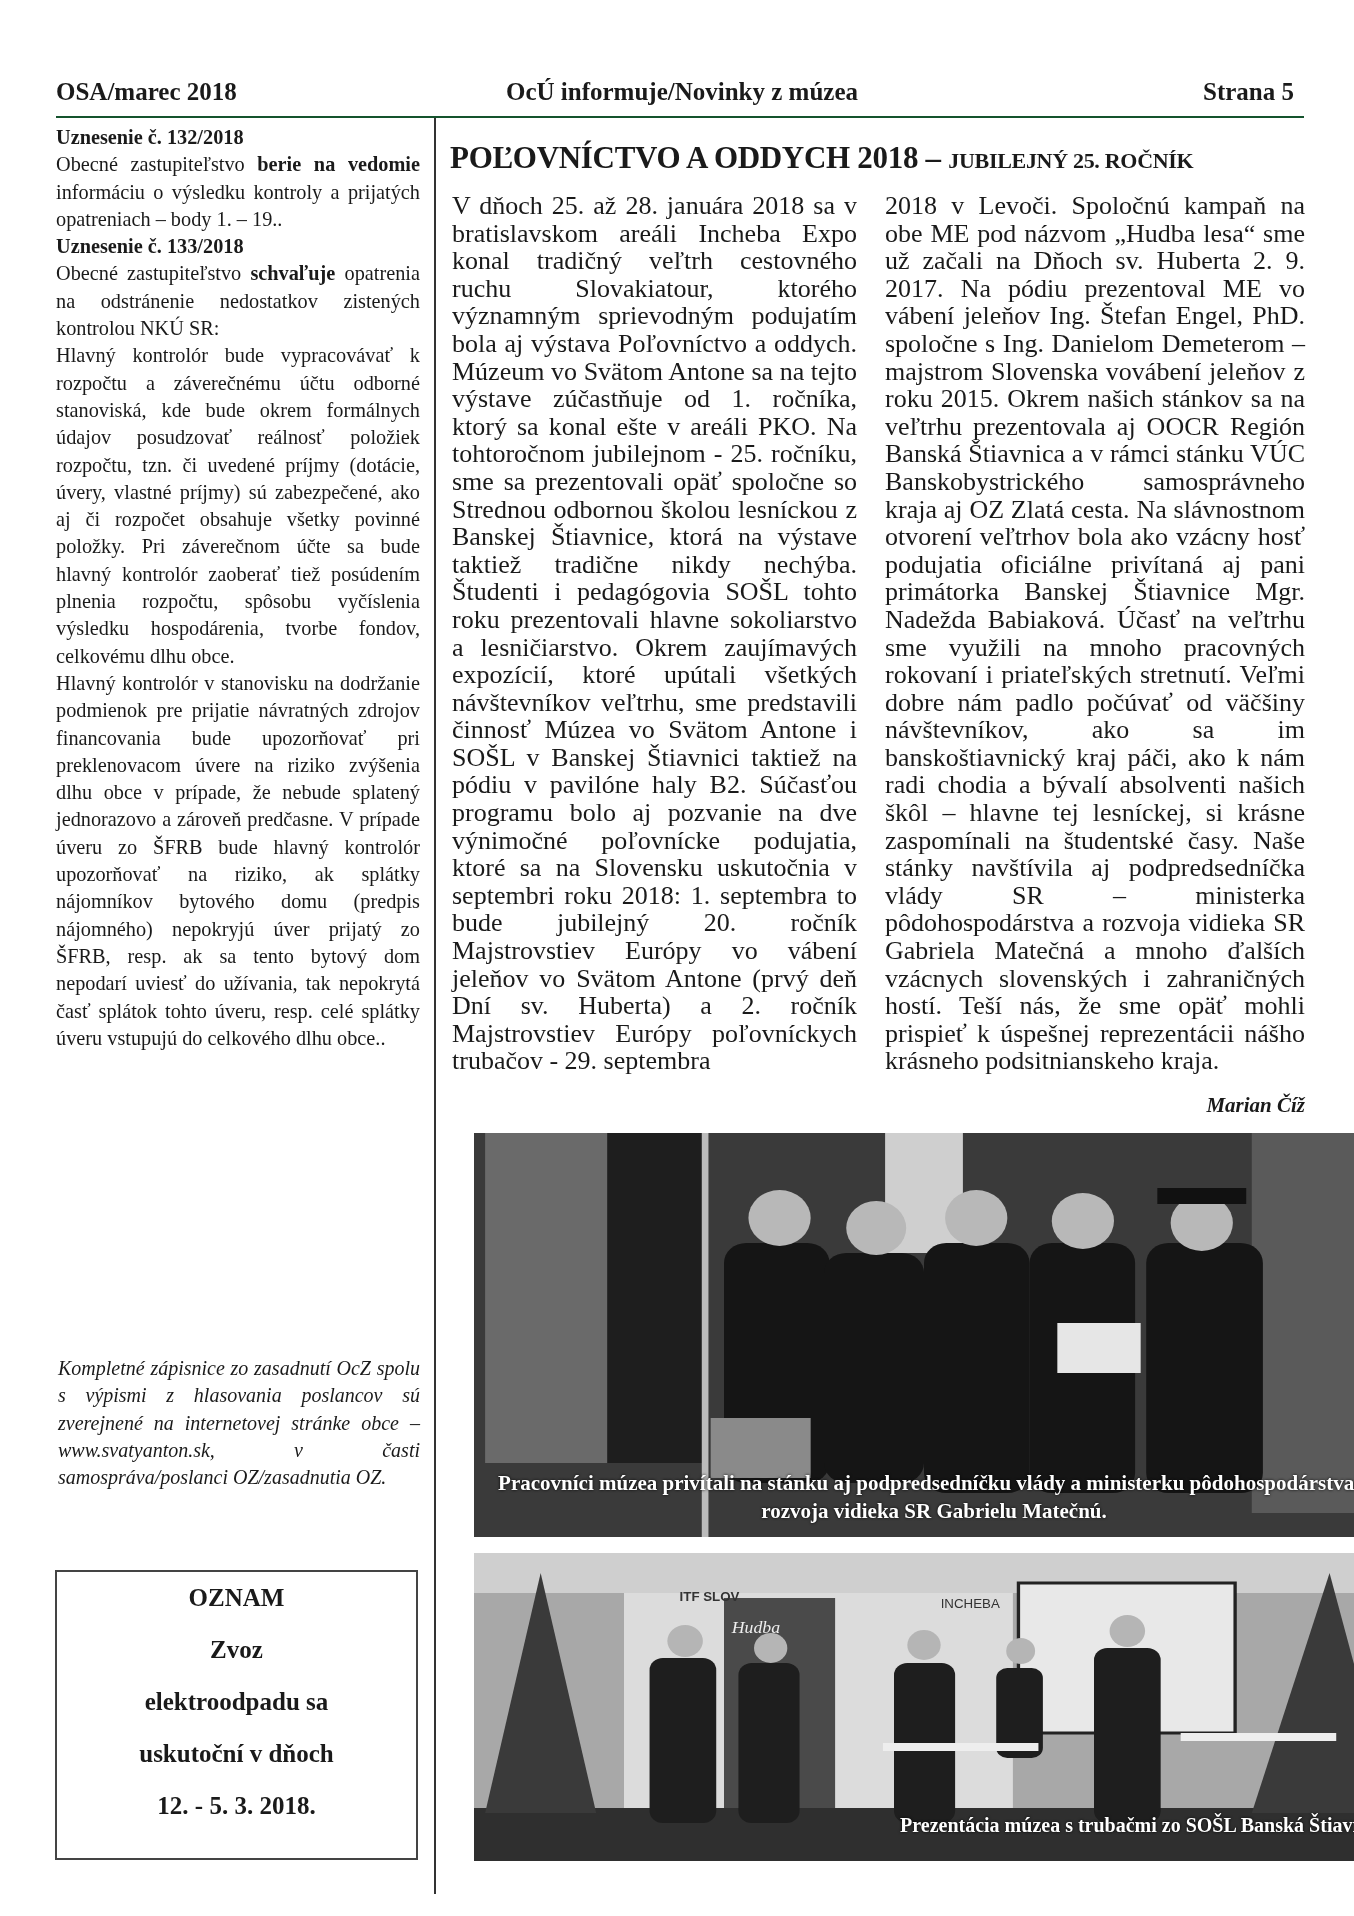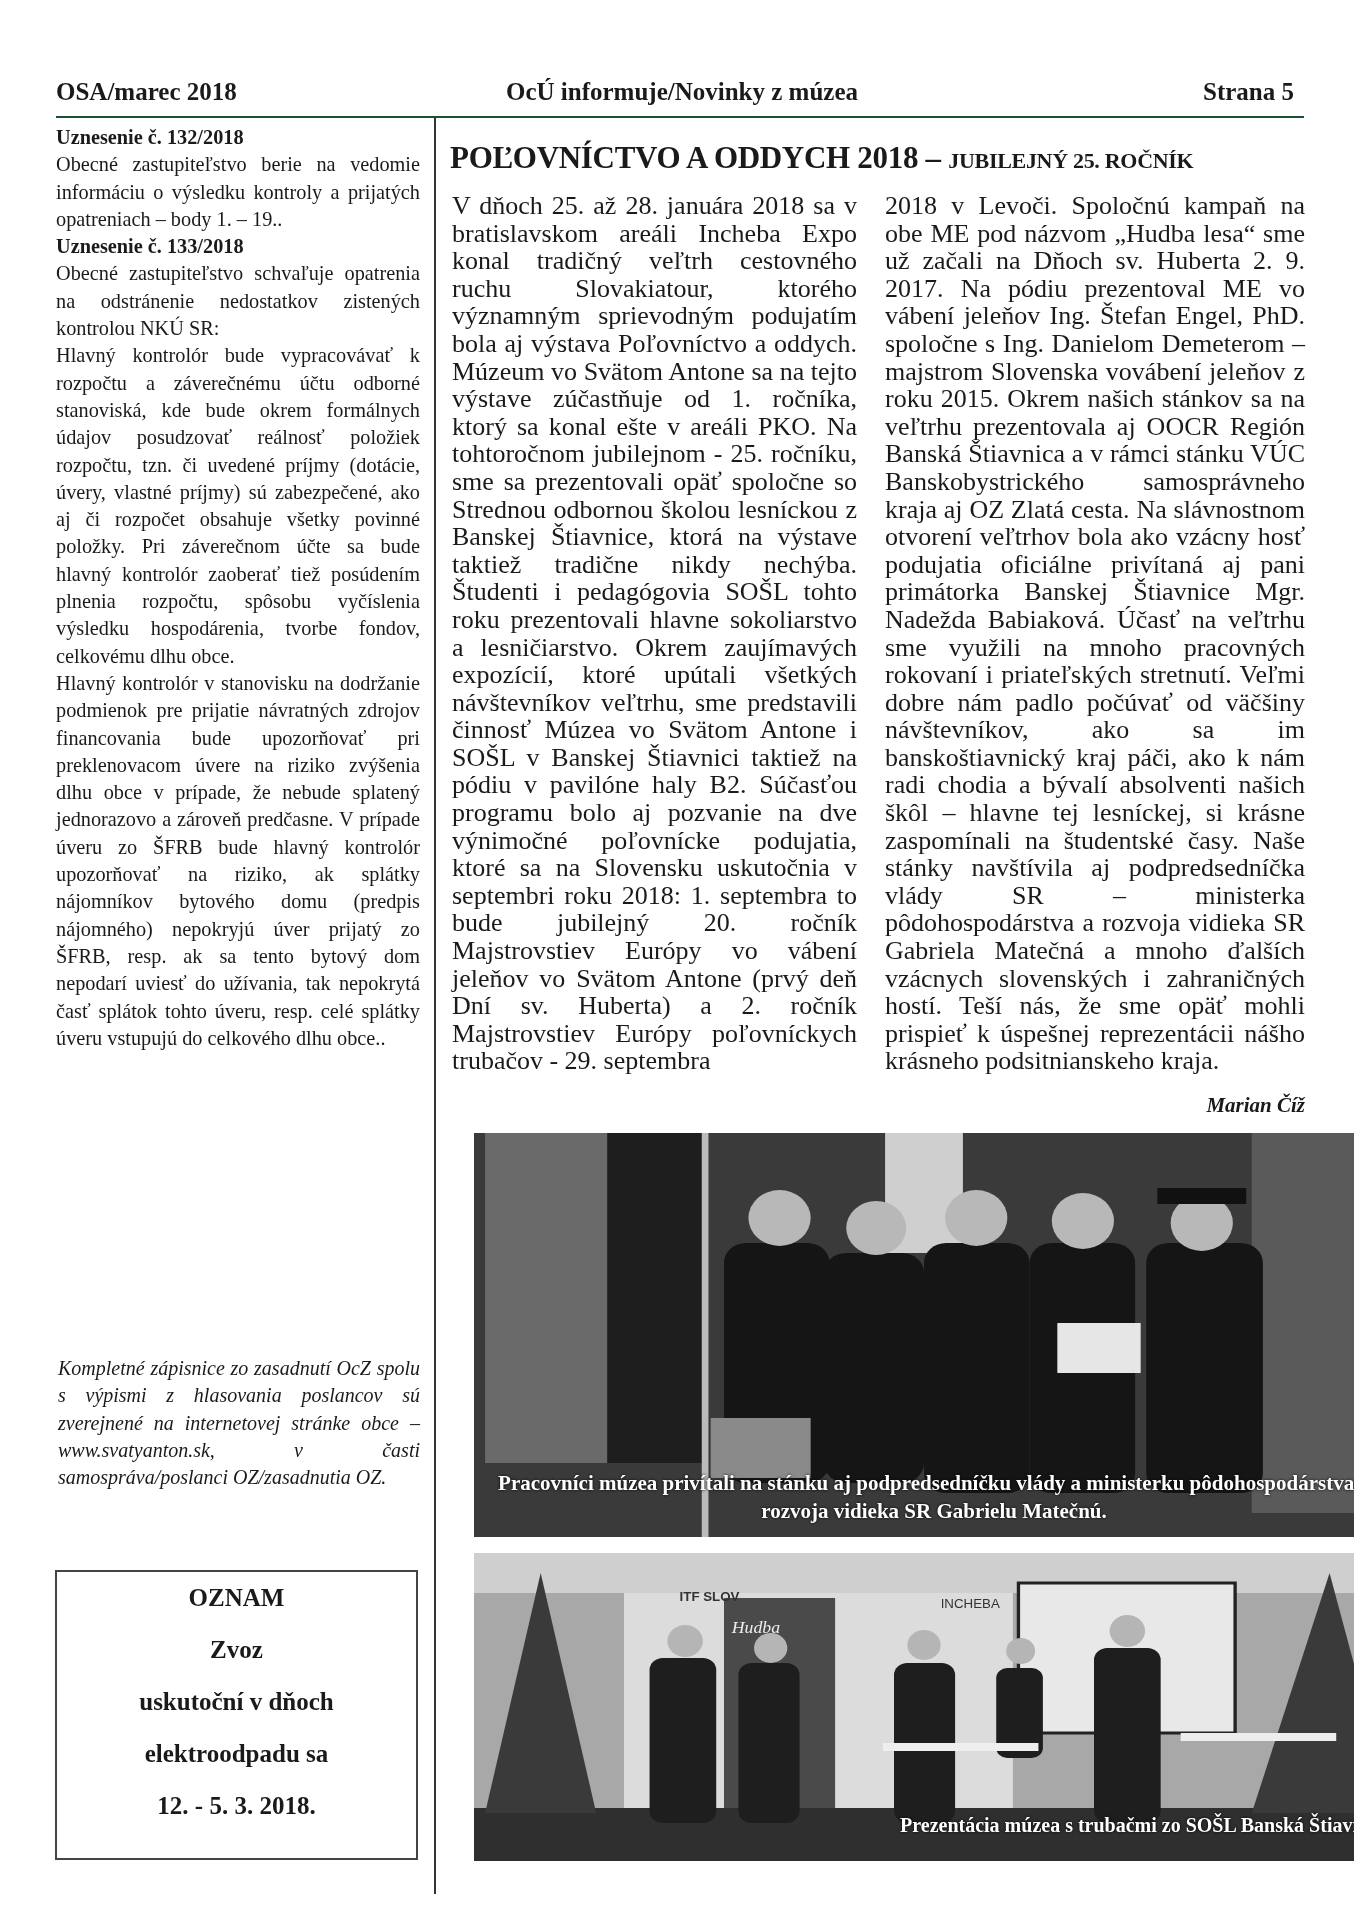--- a/index.html
+++ b/index.html
@@ -18,21 +18,21 @@
   .h-right { right: 10px; }
   .col-divider {
     position: absolute; left: 434px; top: 118px; width: 2px; height: 1776px; background: #333;
   }
   .left-col {
     position: absolute; left: 56px; top: 124px; width: 364px;
     font-size: 20.3px; line-height: 27.3px; text-align: justify;
   }
   .left-col p { margin: 0; }
   .res-title { font-weight: bold; }
-  .left-col b { font-weight: normal; }
+  .left-col b { font-weight: bold; }
   .note {
     position: absolute; left: 58px; top: 1355px; width: 362px;
     font-style: italic; font-size: 20px; line-height: 27.3px; text-align: justify;
   }
   .notice-box {
     position: absolute; left: 55px; top: 1570px; width: 363px; height: 290px;
     border: 2px solid #444; box-sizing: border-box; text-align: center;
     font-weight: bold; font-size: 25px; line-height: 52px; 
   }
   .notice-box div { margin: 0; }
@@ -85,22 +85,22 @@
   <p><span>Obecné zastupiteľstvo </span><b>schvaľuje</b><span> opatrenia na odstránenie nedostatkov zistených kontrolou NKÚ SR:</span></p>
   <p>Hlavný kontrolór bude vypracovávať k rozpočtu a záverečnému účtu odborné stanoviská, kde bude okrem formálnych údajov posudzovať reálnosť položiek rozpočtu, tzn. či uvedené príjmy (dotácie, úvery, vlastné príjmy) sú zabezpečené, ako aj či rozpočet obsahuje všetky povinné položky. Pri záverečnom účte sa bude hlavný kontrolór zaoberať tiež posúdením plnenia rozpočtu, spôsobu vyčíslenia výsledku hospodárenia, tvorbe fondov, celkovému dlhu obce.</p>
   <p>Hlavný kontrolór v stanovisku na dodržanie podmienok pre prijatie návratných zdrojov financovania bude upozorňovať pri preklenovacom úvere na riziko zvýšenia dlhu obce v prípade, že nebude splatený jednorazovo a zároveň predčasne. V prípade úveru zo ŠFRB bude hlavný kontrolór upozorňovať na riziko, ak splátky nájomníkov bytového domu (predpis nájomného) nepokryjú úver prijatý zo ŠFRB, resp. ak sa tento bytový dom nepodarí uviesť do užívania, tak nepokrytá časť splátok tohto úveru, resp. celé splátky úveru vstupujú do celkového dlhu obce..</p>
 </div>
 
 <div class="note">Kompletné zápisnice zo zasadnutí OcZ spolu s  výpismi z  hlasovania poslancov sú zverejnené na internetovej stránke obce – www.svatyanton.sk, v časti samospráva/poslanci OZ/zasadnutia OZ.</div>
 
 <div class="notice-box">
   <div>OZNAM</div>
   <div>Zvoz</div>
+  <div>elektroodpadu sa</div>
   <div>uskutoční v dňoch</div>
-  <div>elektroodpadu sa</div>
   <div>12. - 5. 3. 2018.</div>
 </div>
 
 <div class="article-title">
   <span>POĽOVNÍCTVO A ODDYCH 2018 – </span><span class="sub">JUBILEJNÝ 25. ROČNÍK</span>
 </div>
 
 <div class="art-col art-col-1">
   <p>V dňoch 25. až  28. januára 2018 sa v bratislavskom areáli Incheba Expo konal tradičný veľtrh cestovného ruchu Slovakiatour, ktorého významným sprievodným podujatím bola aj výstava Poľovníctvo a oddych. Múzeum vo Svätom Antone sa na tejto výstave zúčastňuje od  1. ročníka, ktorý sa konal ešte v areáli PKO. Na tohtoročnom jubilejnom - 25. ročníku, sme sa prezentovali opäť spoločne so Strednou odbornou školou lesníckou z Banskej Štiavnice, ktorá na výstave taktiež tradične nikdy nechýba. Študenti i pedagógovia SOŠL tohto roku prezentovali hlavne sokoliarstvo a lesničiarstvo. Okrem zaujímavých expozícií, ktoré upútali všetkých návštevníkov veľtrhu, sme predstavili činnosť Múzea vo Svätom Antone i SOŠL v Banskej Štiavnici taktiež na pódiu v pavilóne haly B2. Súčasťou programu bolo aj pozvanie na dve výnimočné poľovnícke podujatia, ktoré sa na Slovensku uskutočnia v septembri roku 2018: 1. septembra to bude jubilejný 20. ročník Majstrovstiev Európy vo vábení jeleňov vo Svätom Antone (prvý deň Dní sv. Huberta) a 2. ročník Majstrovstiev Európy poľovníckych trubačov - 29. septembra</p>
 </div>

